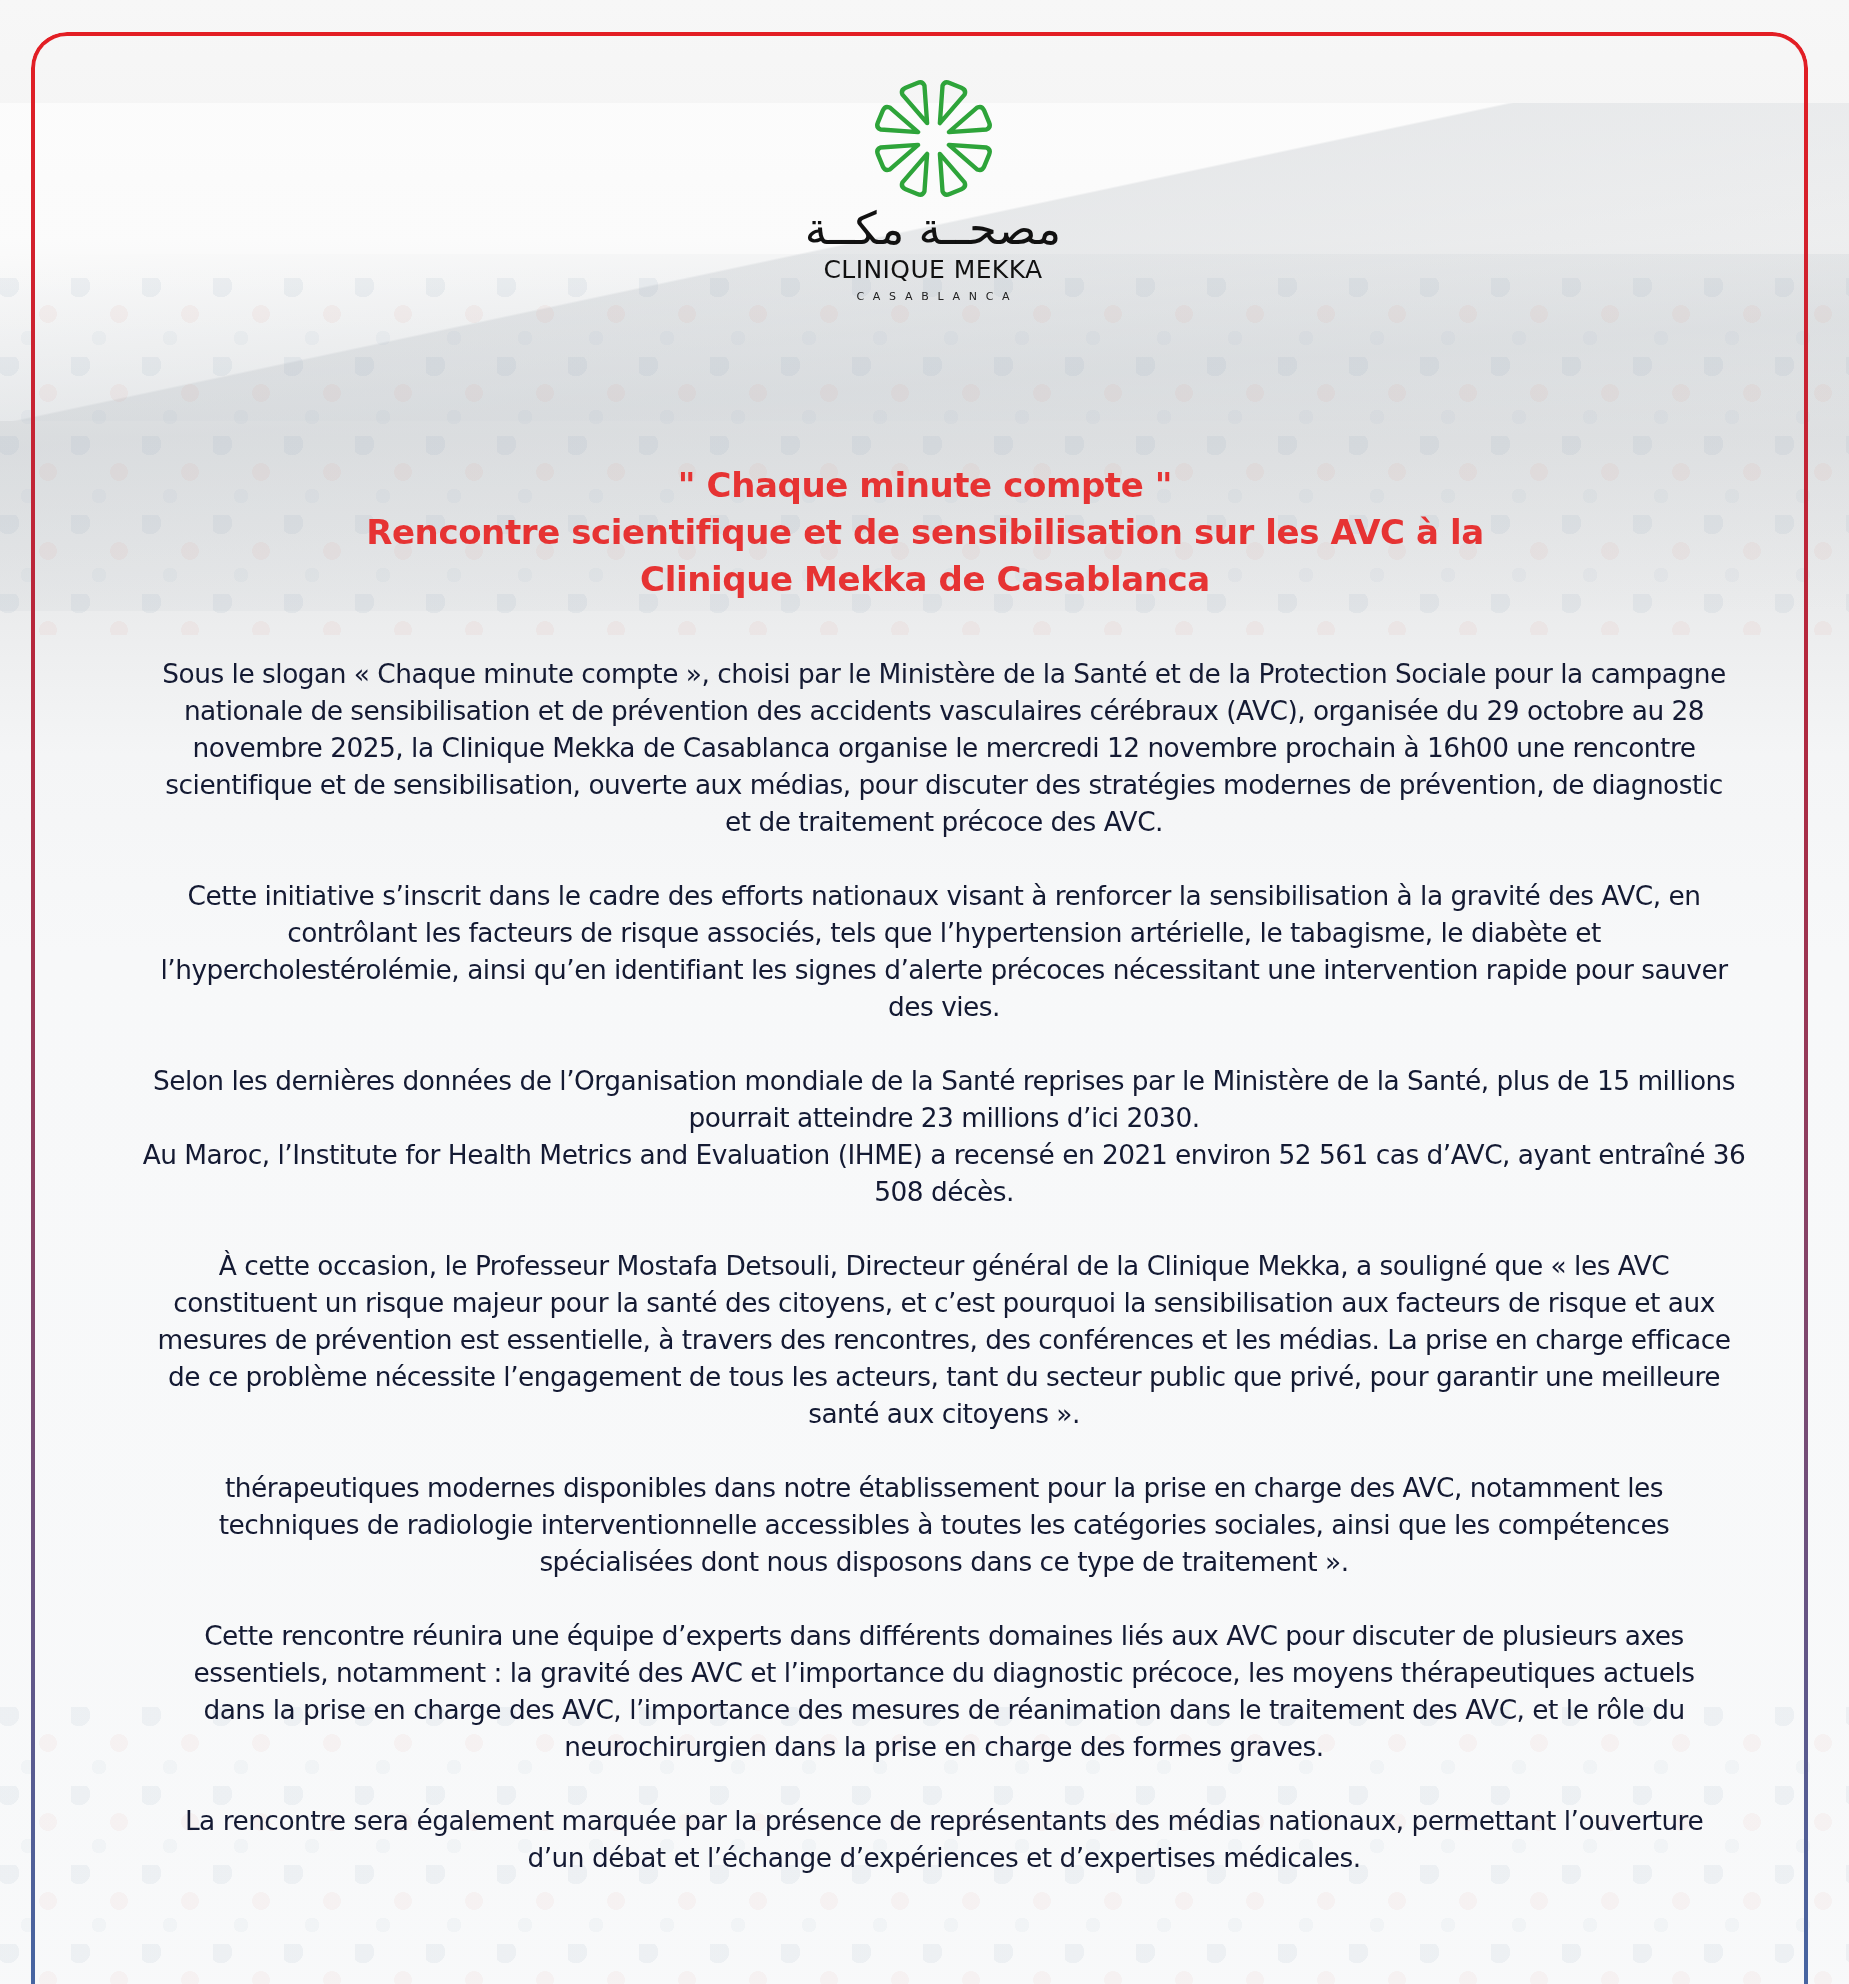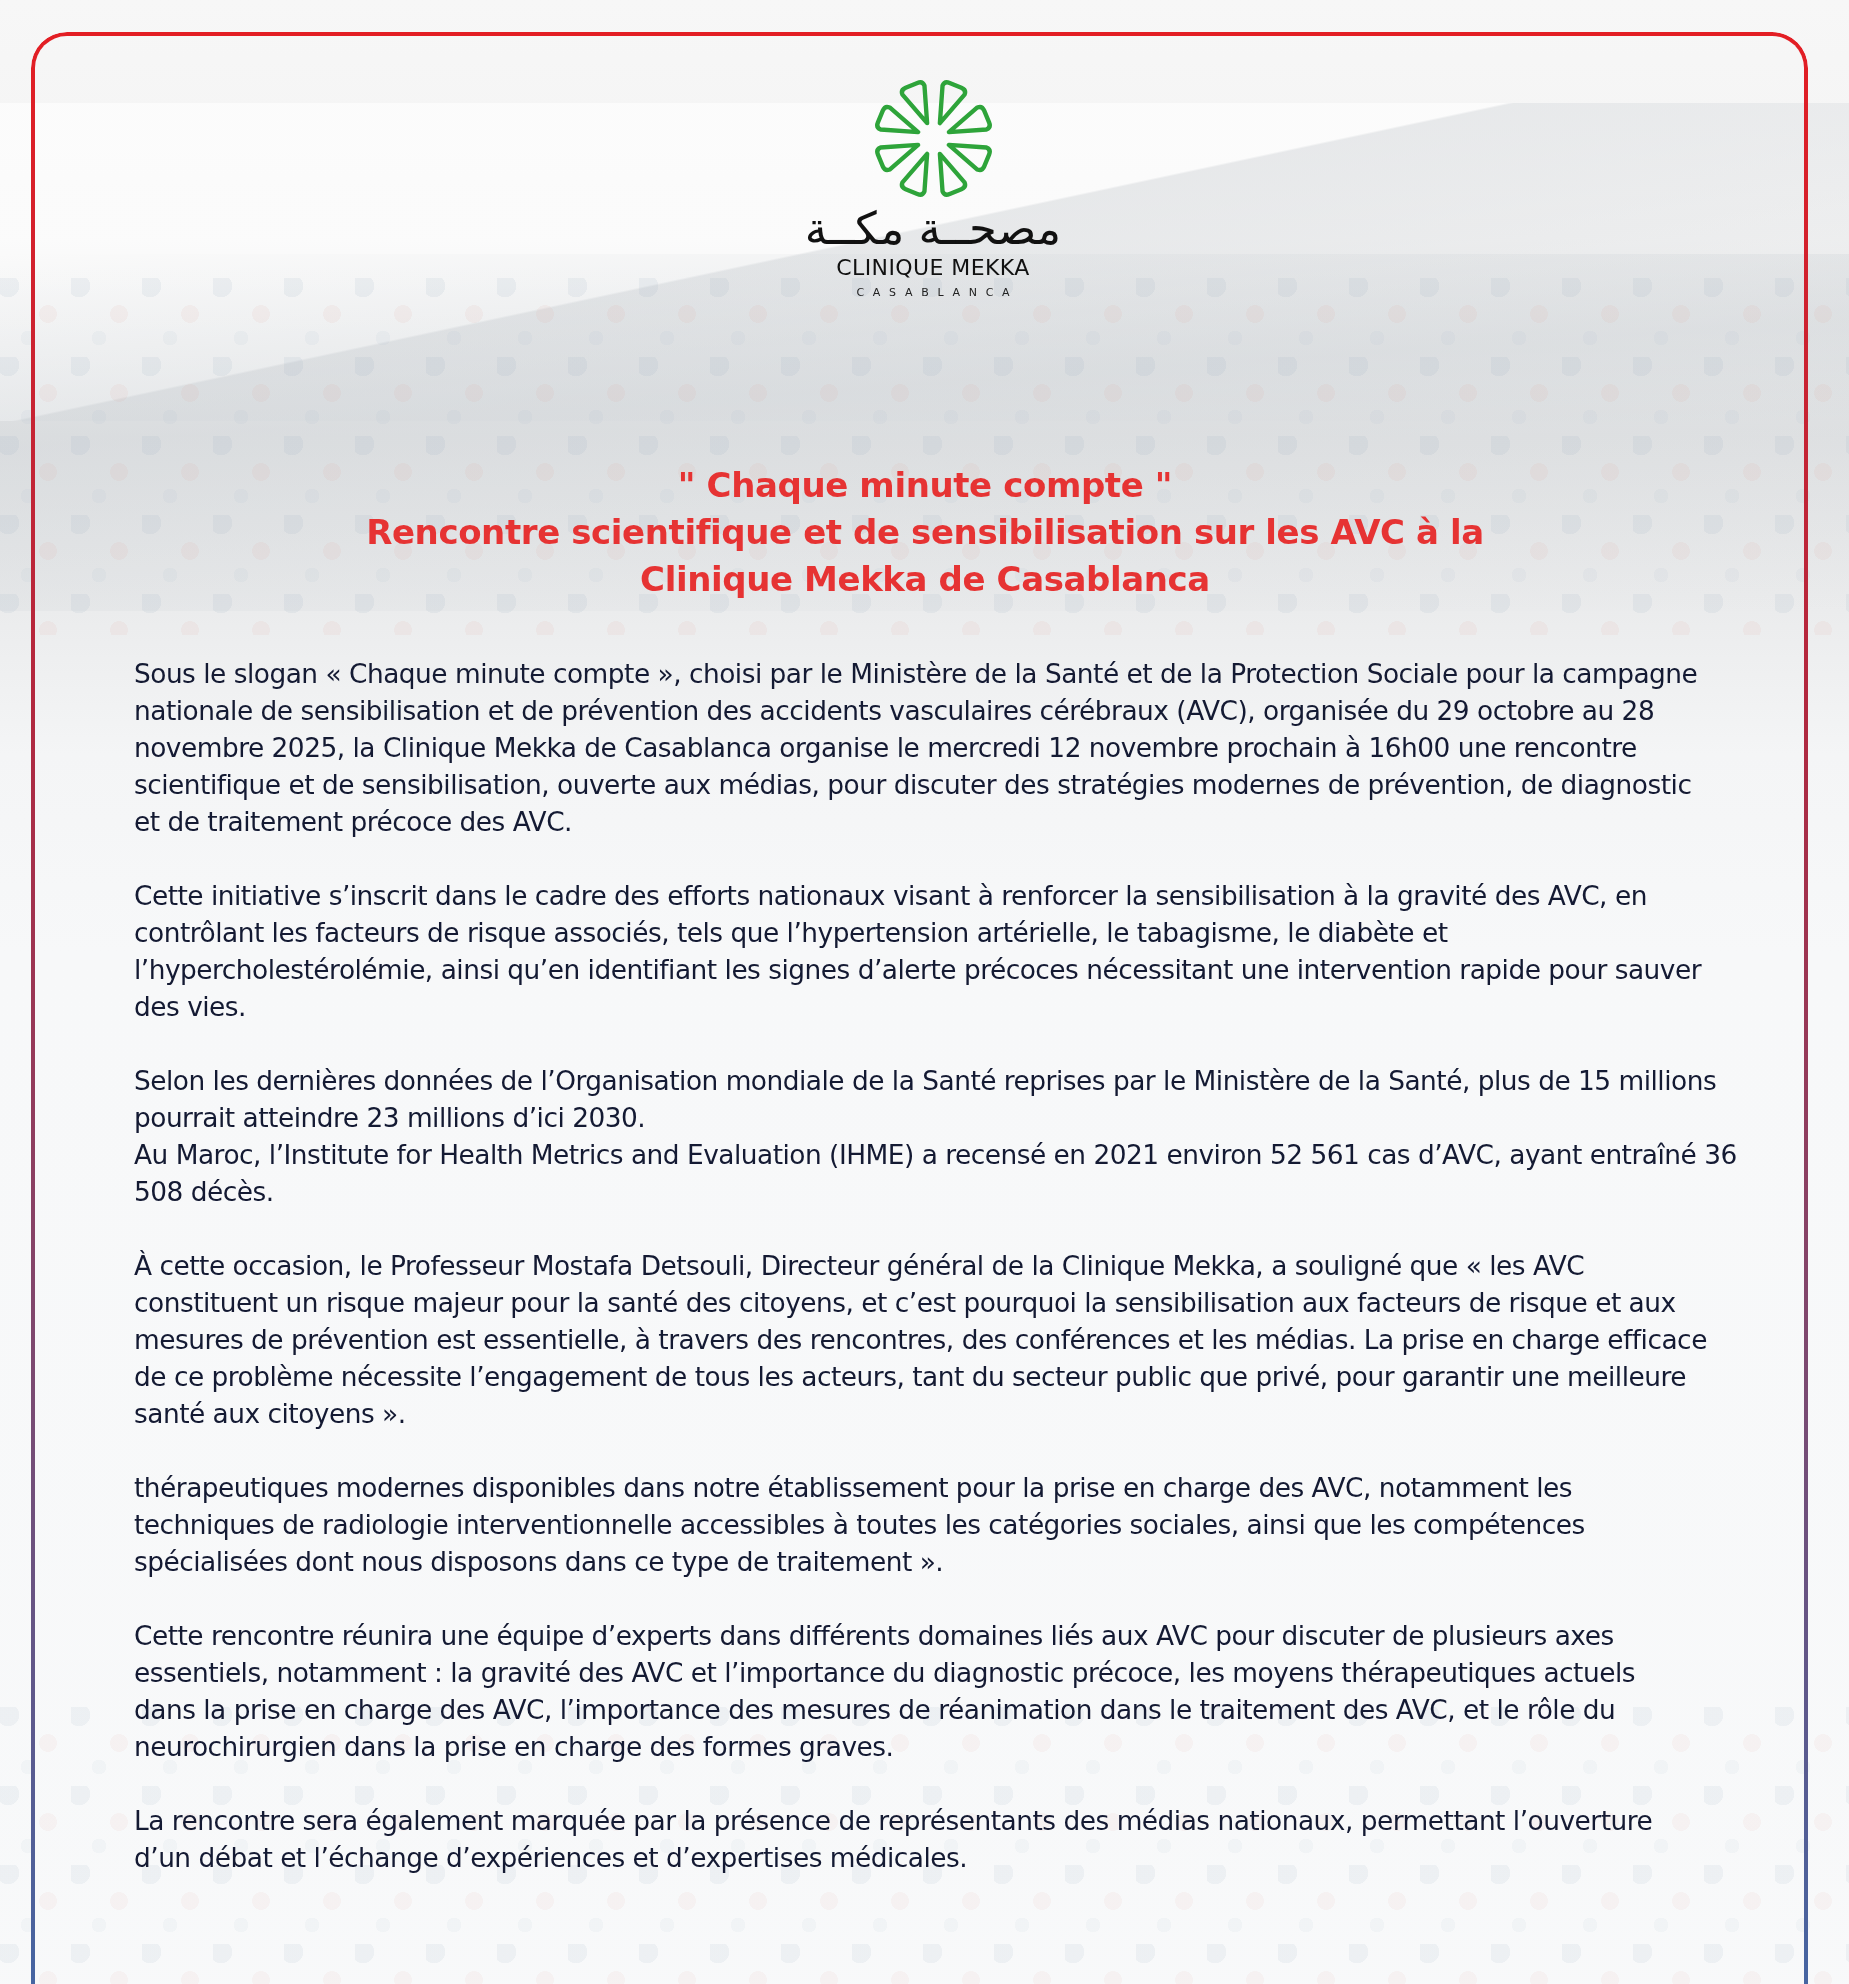--- a/index.html
+++ b/index.html
@@ -46,41 +46,41 @@
 
   .logo {
     position: absolute; left: 778px; top: 79px; width: 310px; text-align: center;
   }
   .logo svg.emblem { display: block; margin: 0 auto; }
   .logo-arabic {
     font-family: "DejaVu Sans", sans-serif; font-size: 45px; color: #111; line-height: 1; margin-top: 8px;
     letter-spacing: 1.6px;
   }
   .logo-name {
-    font-family: "DejaVu Sans", sans-serif; font-size: 22px; color: #111; letter-spacing: 0.4px; margin-top: 4px;
+    font-family: "DejaVu Sans", sans-serif; font-size: 25px; color: #111; letter-spacing: 0.4px; margin-top: 4px;
   }
   .logo-city {
     font-family: "DejaVu Sans", sans-serif; font-size: 11px; color: #222; letter-spacing: 8.7px; margin-top: 6.4px; padding-left: 8.7px;
   }
 
   .title {
     position: absolute; left: 238px; top: 462px; width: 1374px; text-align: center;
     color: #e63333; font-weight: bold; font-size: 34px; line-height: 47px;
     font-family: "DejaVu Sans", sans-serif;
     letter-spacing: -0.4px;
   }
   .title div { margin: 0; }
 
   .content {
     position: absolute; left: 134px; top: 655px; width: 1620px;
     color: #141a33; font-size: 26.4px; line-height: 37px;
     font-family: "DejaVu Sans", sans-serif;
     letter-spacing: -0.5px;
   }
-  .content p { margin: 0 0 37px 0; }
+  .content p { margin: 0 0 37px 0; text-align: center; }
   .content p .line { display: block; white-space: nowrap; }
 </style>
 </head>
 <body>
 
 <div class="bg-layer"></div>
 <div class="bg-band-a"></div>
 <div class="bg-band-b"></div>
 <div class="pattern top"></div>
 <div class="pattern bottom"></div>

